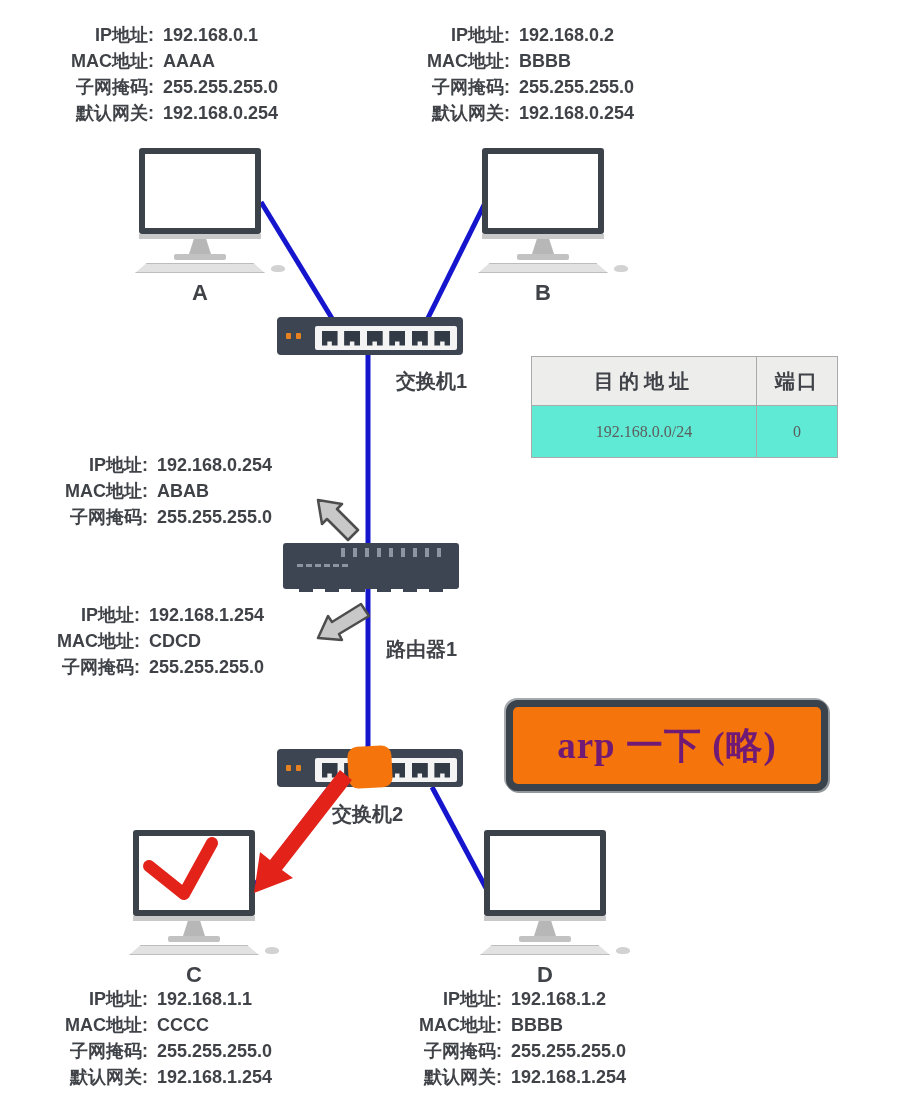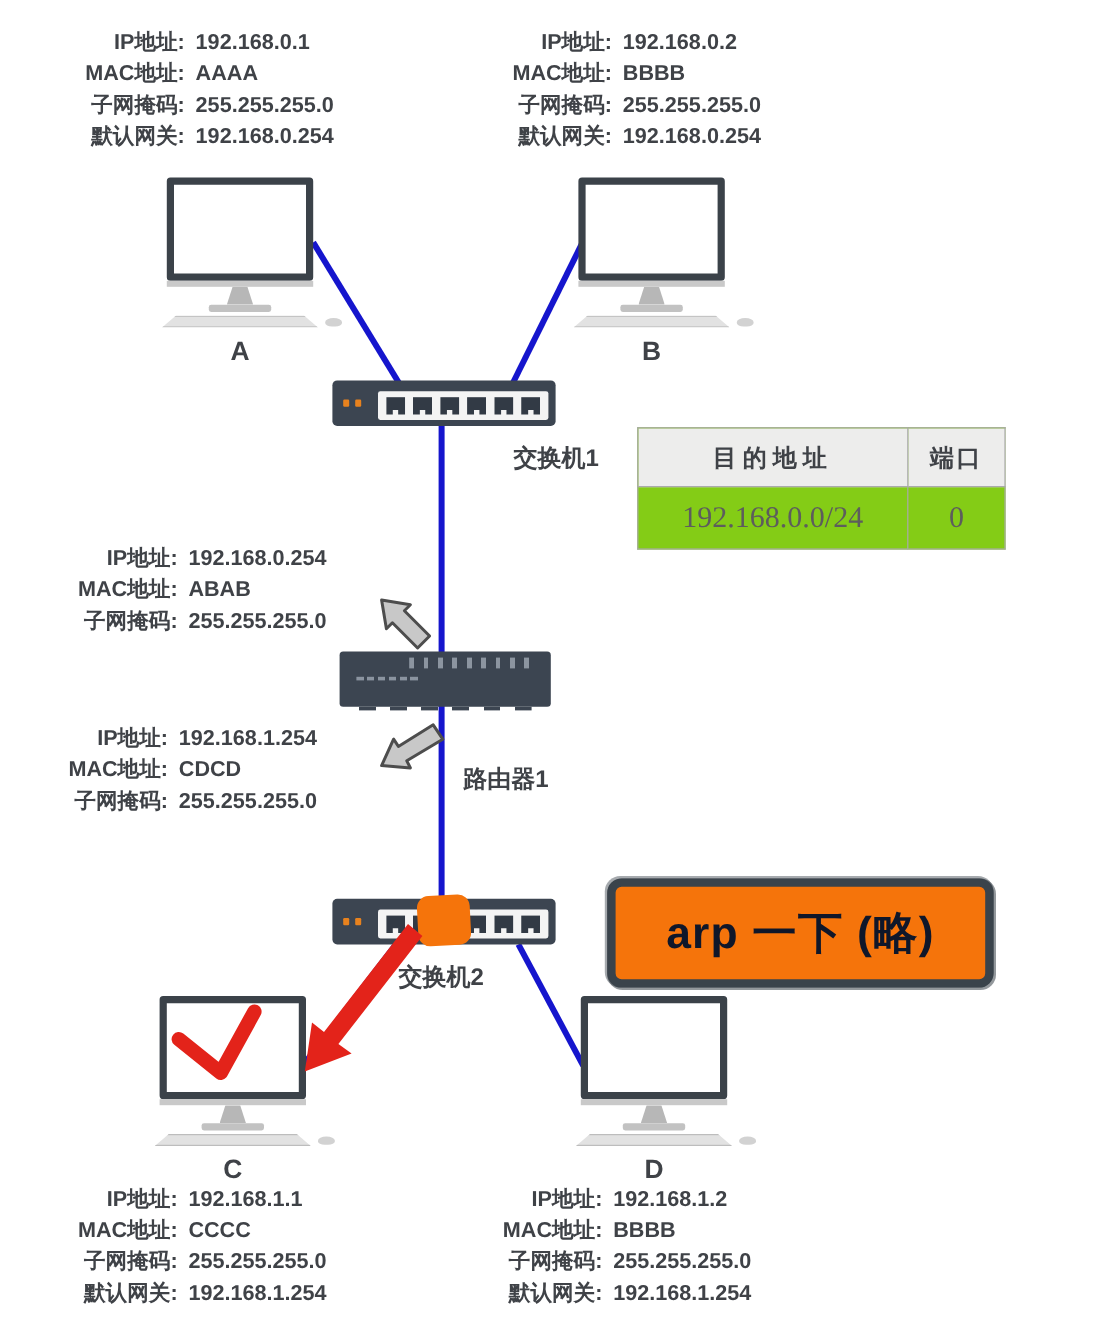--- a/index.html
+++ b/index.html
@@ -57,38 +57,38 @@
   .sw2{left:277px;top:749px;}
 
   
   .router{position:absolute;z-index:2;left:283px;top:543px;width:176px;height:46px;background:var(--device);border-radius:3px;}
   .vents{position:absolute;top:5px;left:58px;right:10px;height:9px;background:repeating-linear-gradient(90deg,#9aa3ae 0 4px,transparent 4px 12px);opacity:.85;}
   .slot{position:absolute;top:21px;left:14px;width:52px;height:3px;background:repeating-linear-gradient(90deg,#8b94a0 0 6px,transparent 6px 9px);}
   .feet{position:absolute;bottom:-3px;left:16px;right:16px;height:3px;background:repeating-linear-gradient(90deg,var(--device) 0 14px,transparent 14px 26px);}
 
   
   .dev-label{position:absolute;z-index:4;font-size:20px;font-weight:bold;color:var(--ink);white-space:nowrap;}
-  .lab-sw1{left:396px;top:368px;margin-left:32px;}
+  .lab-sw1{left:396px;top:368px;}
   .lab-r1{left:386px;top:636px;}
   .lab-sw2{left:332px;top:801px;}
 
   
-  .route-table{position:absolute;z-index:3;left:531px;top:356px;border-collapse:collapse;background:#84cc16;}
+  .route-table{position:absolute;z-index:3;left:531px;top:356px;border-collapse:collapse;background:#5eead4;}
   .route-table th,.route-table td{border:1px solid #aaaaaa;text-align:center;padding:0;}
   .route-table th{height:49px;background:#ededec;color:var(--ink);font-size:20px;font-weight:bold;}
   .route-table th.col-dest{width:225px;letter-spacing:5px;}
   .route-table th.col-port{width:81px;letter-spacing:2px;}
-  .route-table td{height:52px;font-family:"Liberation Serif","DejaVu Serif",serif;font-size:25px;color:#5d5d5d;}
+  .route-table td{height:52px;font-family:"Liberation Serif","DejaVu Serif",serif;font-size:16px;color:#5d5d5d;}
   .route-table tbody tr:nth-child(even) td{background:#f4f3f1;}
 
   
-  .arp-note{position:absolute;z-index:7;left:506px;top:732px;width:322px;height:91px;background:var(--orange);
+  .arp-note{position:absolute;z-index:7;left:506px;top:700px;width:322px;height:91px;background:var(--orange);
     border:7px solid var(--note-border);border-radius:12px;display:flex;align-items:center;justify-content:center;
-    color:#0f172a;font-size:37px;font-weight:600;letter-spacing:1px;white-space:nowrap;
-    box-shadow:1px 1px 0 1px rgba(58,67,75,.55), -1px -1px 0 1px rgba(58,67,75,.45);}
+    color:#701a75;font-size:37px;font-weight:600;letter-spacing:1px;white-space:nowrap;
+    box-shadow:1px 1px 0 1px rgba(58,67,75,.55), -1px -1px 0 1px rgba(58,67,75,.45);font-family:Liberation Serif, serif;}
 </style>
 </head>
 <body>
 
 <div id="stage">
 
   <svg id="cables-svg" class="overlay" viewBox="0 0 916 1104">
     <line x1="261" y1="202" x2="333" y2="320" stroke-width="5" stroke="#1515cd"></line>
     <line x1="486" y1="201" x2="427" y2="320" stroke-width="5" stroke="#1515cd"></line>
     <line x1="368" y1="355" x2="368" y2="546" stroke-width="5" stroke="#1515cd"></line>

